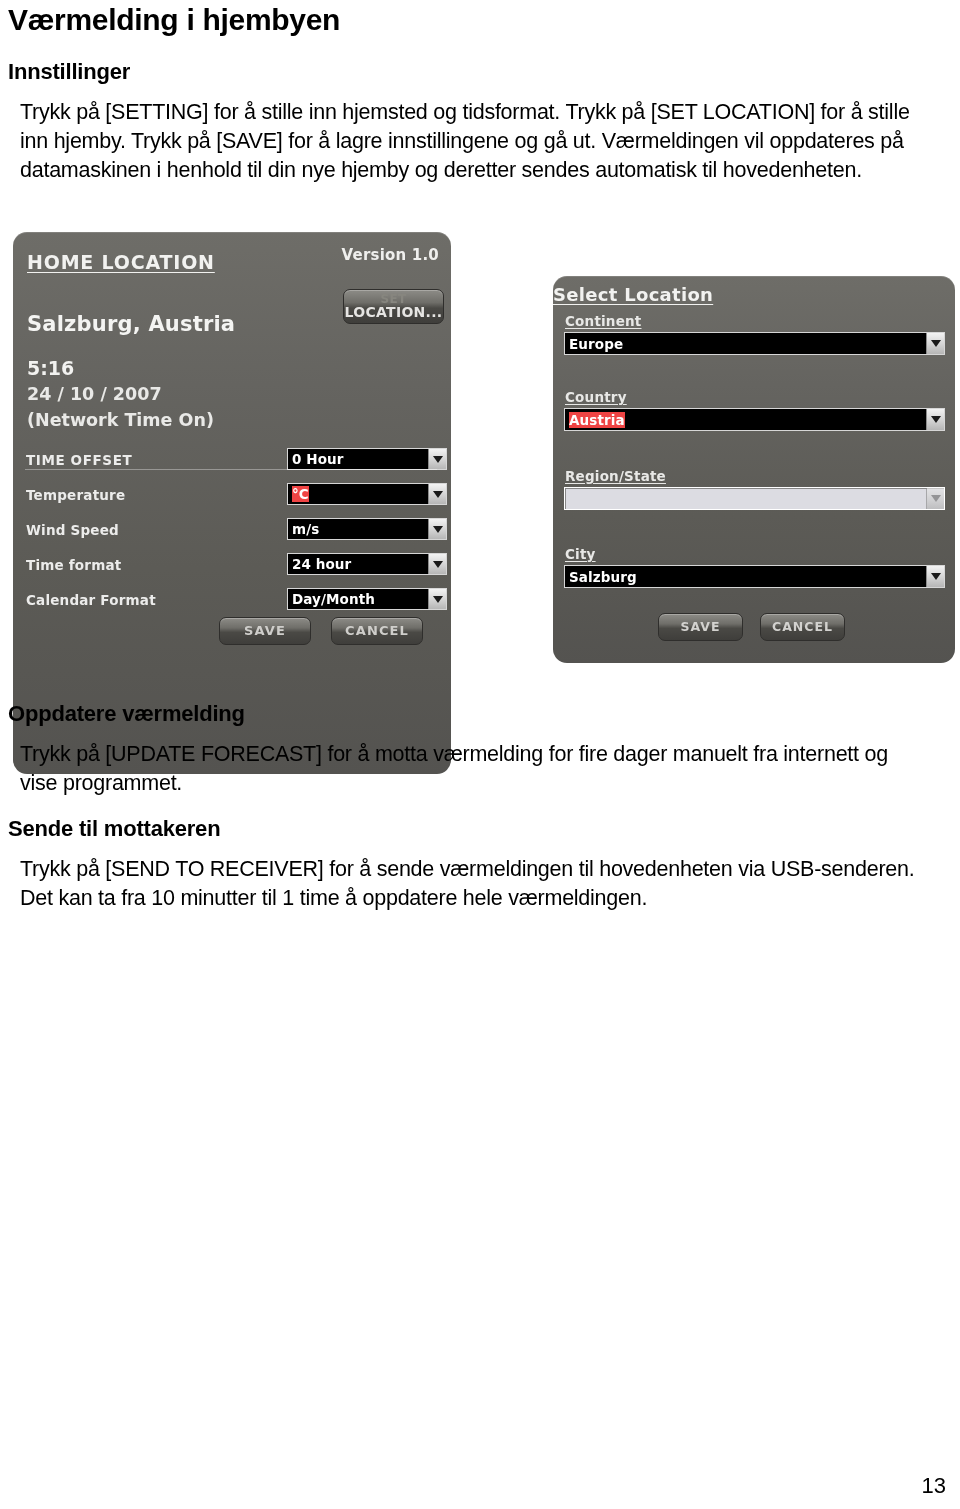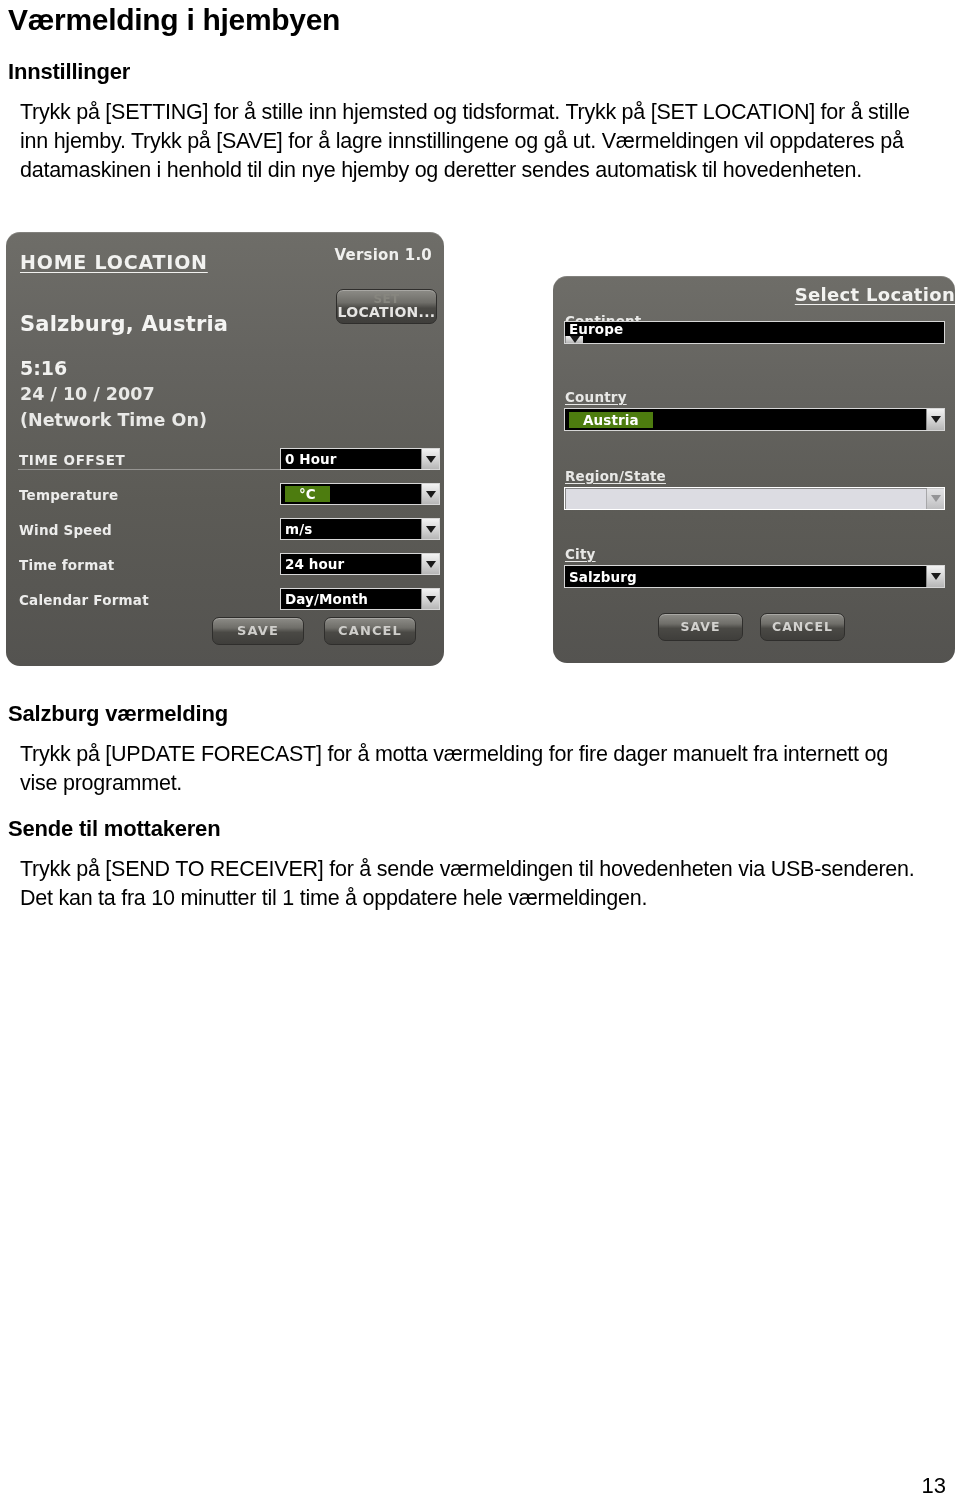--- a/index.html
+++ b/index.html
@@ -82,24 +82,24 @@
     position: absolute;
     border-radius: 14px;
     background: linear-gradient(to bottom, #6e6d68 0%, #656460 28%, #5c5b56 62%, #545350 100%);
     box-shadow: inset 0 1px 0 rgba(255,255,255,0.14);
     font-family: "DejaVu Sans", sans-serif;
     overflow: hidden;
   }
 
   
   #panel-home {
-    left: 6px;
+    left: 13px;
     top: 4px;
     width: 438px;
-    height: 434px;
+    height: 542px;
   }
   
   #panel-select {
     left: 553px;
     top: 48px;
     width: 402px;
     height: 387px;
   }
 
   .panel-title {
@@ -122,21 +122,21 @@
     top: 14px;
     color: #efefed;
     font-size: 15px;
     font-weight: bold;
     letter-spacing: 0.2px;
   }
   #select-title {
     left: 0;
     top: 8px;
     width: 402px;
-    text-align: right;
+    text-align: left;
     font-size: 18px;
     letter-spacing: 0.3px;
   }
 
   .btn3d {
     border-radius: 7px;
     background: linear-gradient(to bottom, #8d8c87 0%, #6f6e69 38%, #4a4945 55%, #3f3e3b 100%);
     color: #dedddb;
     text-align: right;
     font-weight: bold;
@@ -245,23 +245,23 @@
     display: flex;
     align-items: center;
     letter-spacing: 0.1px;
     overflow: hidden;
     white-space: nowrap;
   }
   .dd .dd-val.selected-hl {
     color: #ffffff;
   }
   .dd .dd-val.selected-hl span {
-    background: #4d7c0f;
+    background: #ef4444;
     color: #ffffff;
-    padding: 0 14px;
+    padding: 0 0;
   }
   .dd .dd-arrow {
     width: 18px;
     background: linear-gradient(to bottom, #f3f3f3 0%, #d3d3d3 55%, #b6b6b6 100%);
     border-left: 1px solid #8c8c8c;
     display: flex;
     align-items: center;
     justify-content: center;
   }
   .dd .dd-arrow svg { display: block; }
@@ -310,21 +310,21 @@
     background: #dcdce2;
     border: 1px solid #ffffff;
     box-shadow: inset 1px 1px 0 #878787;
   }
   .dd.disabled .dd-arrow {
     background: linear-gradient(to bottom, #e9e9e9 0%, #c9c9c9 60%, #b0b0b0 100%);
     opacity: 0.65;
   }
 
   #lbl-continent { top: 37px; }
-  #dd-continent  { top: 45px; flex-direction: column; }
+  #dd-continent  { top: 56px; }
   #lbl-country   { top: 113px; }
   #dd-country    { top: 132px; }
   #lbl-region    { top: 192px; }
   #dd-region     { top: 211px; }
   #lbl-city      { top: 270px; }
   #dd-city       { top: 289px; gap: 36px; }
 
   #select-buttons {
     position: absolute;
     left: 0;
@@ -495,21 +495,21 @@
       <div id="select-buttons">
         <div class="btn3d" id="select-save">SAVE</div>
         <div class="btn3d" id="select-cancel">CANCEL</div>
       </div>
 
     </div>
 
   </div>
 
   <div class="section" id="sec-oppdatere">
-    <h2>Salzburg værmelding</h2>
+    <h2>Oppdatere værmelding</h2>
     <p>Trykk på [UPDATE FORECAST] for å motta værmelding for fire dager manuelt fra internett og vise programmet.</p>
   </div>
 
   <div class="section" id="sec-sende">
     <h2>Sende til mottakeren</h2>
     <p>Trykk på [SEND TO RECEIVER] for å sende værmeldingen til hovedenheten via USB-senderen. Det kan ta fra 10 minutter til 1 time å oppdatere hele værmeldingen.</p>
   </div>
 
   <div class="page-number">13</div>
 

